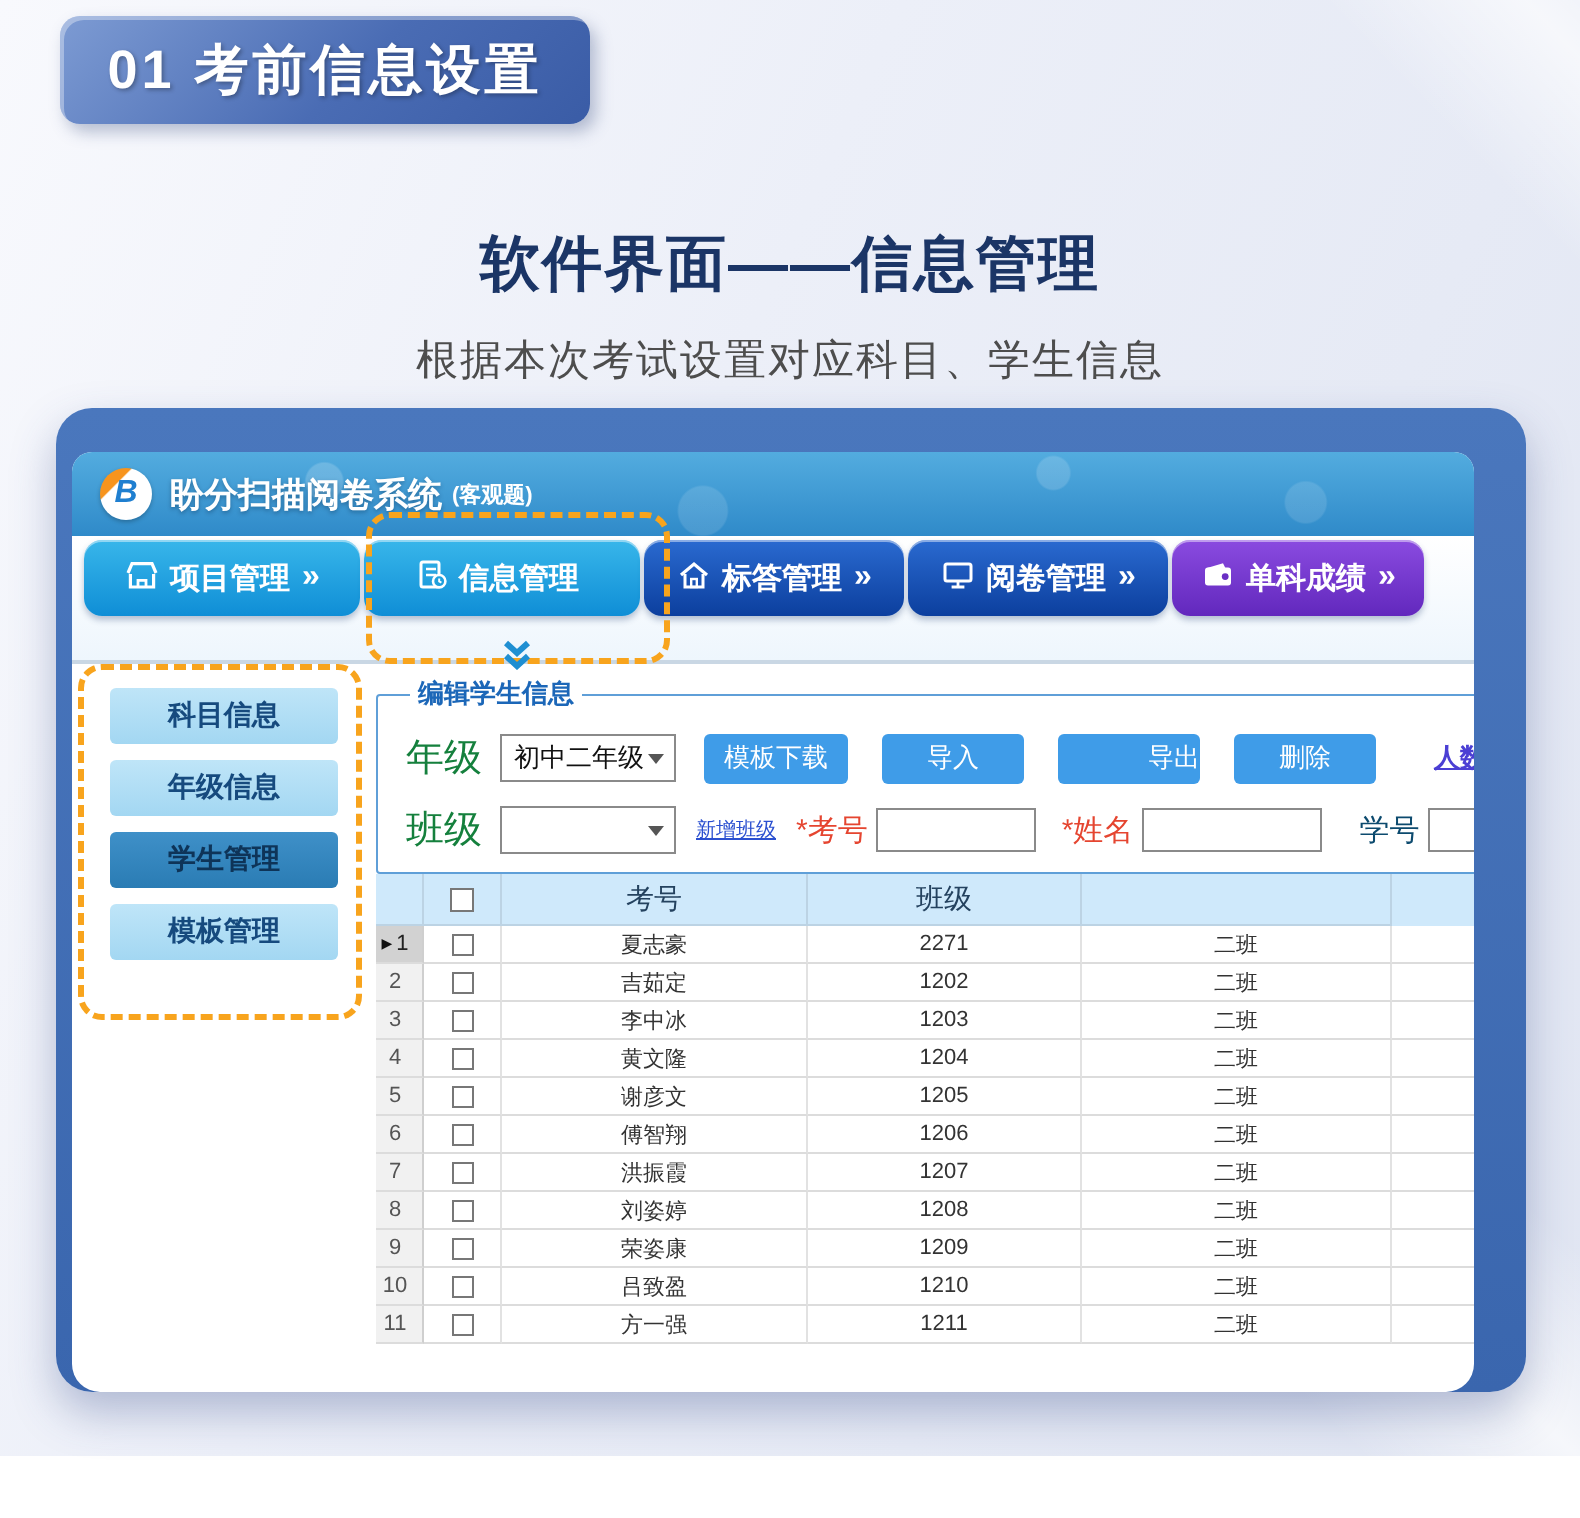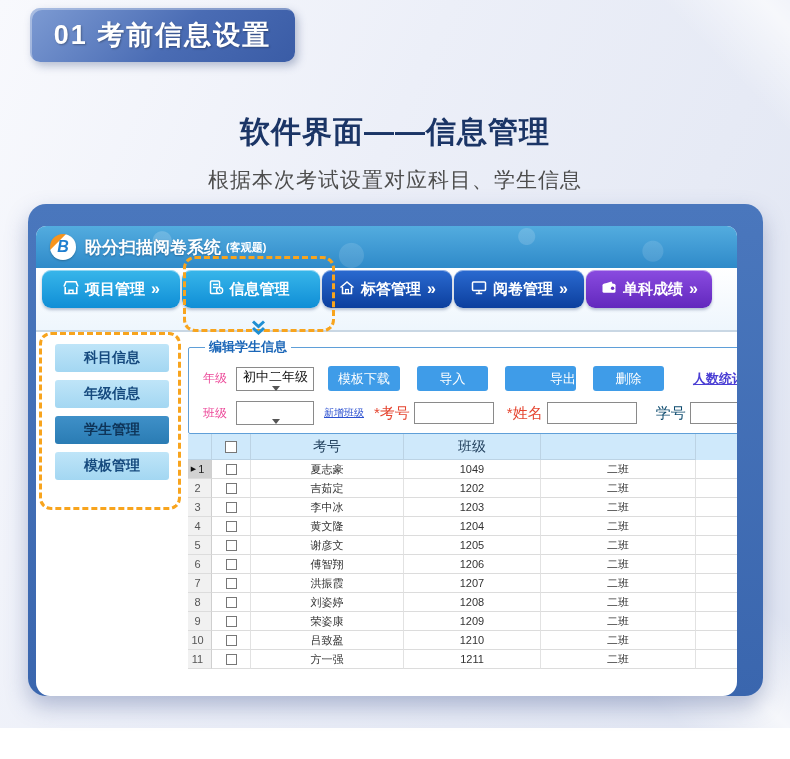--- a/index.html
+++ b/index.html
@@ -78,24 +78,24 @@
     cursor:pointer; }
   .side-item.active { background:linear-gradient(180deg,#3f90c8,#2a7cb4); color:#0e3458; }
 
   .main { flex:1; overflow:hidden; position:relative; }
   fieldset.edit-box { margin:6px 2px 0 0; border:1px solid #5f9fd8; border-radius:2px;
     padding:4px 0 8px 14px; }
   fieldset.edit-box legend { color:#1c67b8; font-size:13px; font-weight:bold; padding:0 4px; margin-left:2px; }
   .frow { display:flex; align-items:center; white-space:nowrap; }
   .frow1 { margin-top:6px; }
   .frow2 { margin-top:10px; }
-  .flabel { font-size:12px; color:#ec4899; }
-  .sel { width:78px; height:24px; margin-left:9px; border:1px solid #8a8a8a; background:#fff;
+  .flabel { font-size:19px; color:#15803d; }
+  .sel { width:88px; height:24px; margin-left:9px; border:1px solid #8a8a8a; background:#fff;
     display:flex; align-items:center; justify-content:space-between; padding:0 5px 0 6px;
-    font-size:13px; color:#111; cursor:pointer;flex-direction:column; }
+    font-size:13px; color:#111; cursor:pointer; }
   .sel .caret { width:0; height:0; border-left:4px solid transparent; border-right:4px solid transparent;
     border-top:5px solid #555; }
   .fbtn { height:25px; border:none; border-radius:3px; background:#3f9ce8; color:#fff;
     font-size:13px; font-family:"Liberation Sans",sans-serif; cursor:pointer; }
   .btn-tpl { width:72px; margin-left:14px; }
   .btn-imp { width:71px; margin-left:17px; }
   .btn-exp { width:71px; margin-left:17px;text-align:right; }
   .btn-del { width:71px; margin-left:17px; }
   .count-link { margin-left:29px; font-size:13px; font-weight:bold; color:#4b3fd4;
     text-decoration:underline; }
@@ -282,21 +282,21 @@
 
             <div class="tr first">
               <div class="num">
                   <span class="marker">▶</span>
                   <span>1</span>
                 </div>
               <div>
                   <span class="cbx"></span>
                 </div>
               <div>夏志豪</div>
-              <div>1049</div>
+              <div>2271</div>
               <div>二班</div>
               <div></div>
             </div>
             <div class="tr">
               <div class="num">
                   <span>2</span>
                 </div>
               <div>
                   <span class="cbx"></span>
                 </div>

